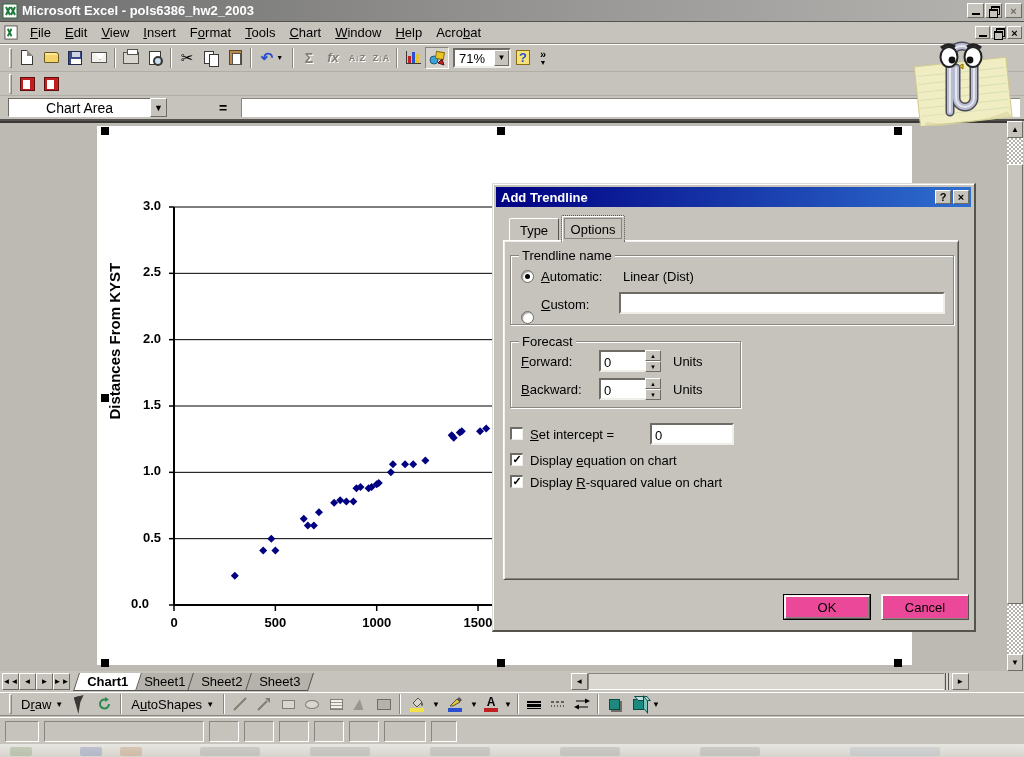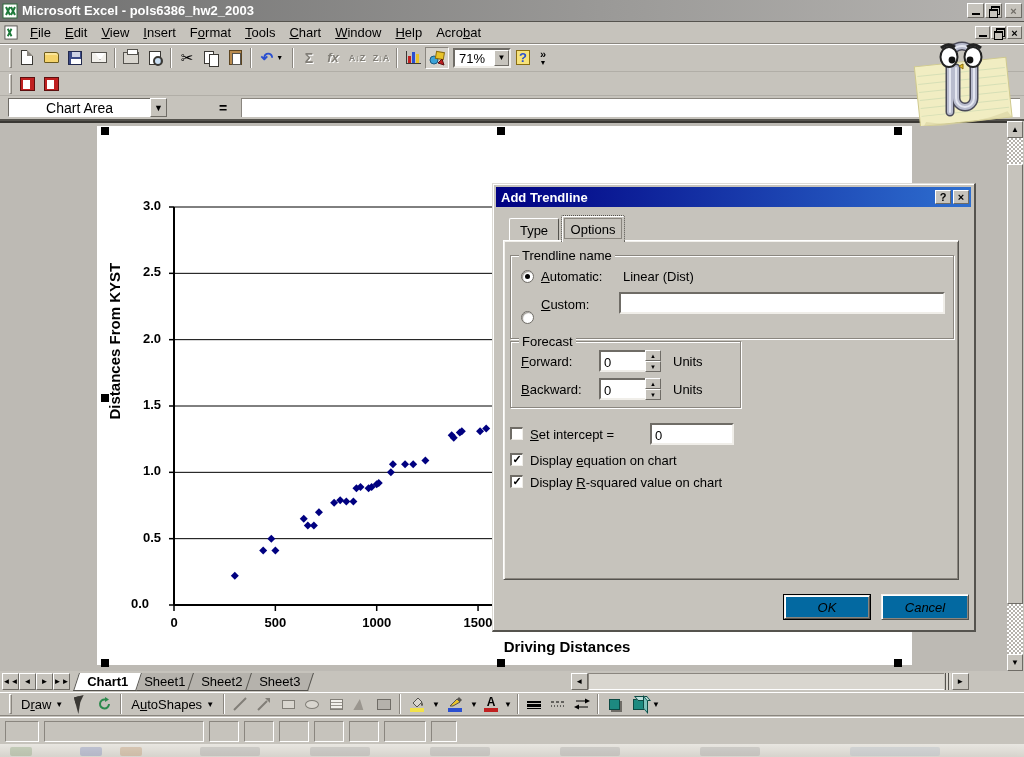--- a/index.html
+++ b/index.html
@@ -1,21 +1,21 @@
 <!DOCTYPE html>
 <html><head>
 <meta charset="utf-8">
 <style>
   * { margin:0; padding:0; box-sizing:border-box; }
   html,body { width:1024px; height:757px; overflow:hidden; }
   body { font-family:"Liberation Sans", sans-serif; font-size:13px; color:#000; background:#c6c3bc; }
   #screen { position:absolute; inset:0; width:1024px; height:757px; background:#c6c3bc; }
 
   .abs { position:absolute; }
-  .raised { border-top:1px solid #f4f2ee; border-left:1px solid #f4f2ee; border-right:1px solid #55534e; border-bottom:1px solid #55534e; box-shadow:inset 1px 1px 0 #fff, inset -1px -1px 0 #8a867f; background:#0369a1;font-style:italic; }
+  .raised { border-top:1px solid #f4f2ee; border-left:1px solid #f4f2ee; border-right:1px solid #55534e; border-bottom:1px solid #55534e; box-shadow:inset 1px 1px 0 #fff, inset -1px -1px 0 #8a867f; background:#ec4899; }
   .raised-thin { border-top:1px solid #fff; border-left:1px solid #fff; border-right:1px solid #6f6c66; border-bottom:1px solid #6f6c66; background:#c6c3bc; }
   .sunken { border-top:1px solid #8a867f; border-left:1px solid #8a867f; border-right:1px solid #fff; border-bottom:1px solid #fff; }
   .field { background:#fff; border-top:2px solid #6f6c66; border-left:2px solid #6f6c66; border-right:2px solid #f0eee9; border-bottom:2px solid #f0eee9; }
   .disabled { color:#817e77; text-shadow:1px 1px 0 #fff; }
   .vsep { width:2px; border-left:1px solid #8a867f; border-right:1px solid #fff; height:20px; margin:0 3px; }
   .grip { width:3px; height:20px; border-left:1px solid #fff; border-top:1px solid #fff; border-right:1px solid #8a867f; border-bottom:1px solid #8a867f; margin:0 3px; }
   .row { display:flex; align-items:flex-end; }
 
   
   #titlebar { left:0; top:0; width:1024px; height:22px; background:linear-gradient(90deg,#6f6f6f,#9b9a98 60%,#b6b4b1); display:flex; align-items:center; padding:0 2px; border-bottom:1px solid #55534e; }
@@ -284,21 +284,20 @@
     <div id="namedrop" class="raised-thin">
         <span>▼</span>
       </div>
     <span id="eqsign">=</span>
     <div id="formulafield"></div>
   </div>
 
   <div id="workspace" class="abs">
     <div id="chartpage">
       <div id="yaxistitle">Distances From KYST</div>
-      <div id="xaxistitle">Driving Distances</div>
       <svg id="plot-svg" style="position:absolute;left:71px;top:79px;overflow:visible" width="452" height="410" viewBox="0 0 452 410">
           <line x1="1" y1="400" x2="6" y2="400" stroke="#000" stroke-width="1.5"></line>
           <line x1="6" y1="333.6666666666667" x2="452" y2="333.6666666666667" stroke="#000" stroke-width="1"></line>
           <line x1="1" y1="333.6666666666667" x2="6" y2="333.6666666666667" stroke="#000" stroke-width="1.5"></line>
           <line x1="6" y1="267.33333333333337" x2="452" y2="267.33333333333337" stroke="#000" stroke-width="1"></line>
           <line x1="1" y1="267.33333333333337" x2="6" y2="267.33333333333337" stroke="#000" stroke-width="1.5"></line>
           <line x1="6" y1="201" x2="452" y2="201" stroke="#000" stroke-width="1"></line>
           <line x1="1" y1="201" x2="6" y2="201" stroke="#000" stroke-width="1.5"></line>
           <line x1="6" y1="134.66666666666669" x2="452" y2="134.66666666666669" stroke="#000" stroke-width="1"></line>
           <line x1="1" y1="134.66666666666669" x2="6" y2="134.66666666666669" stroke="#000" stroke-width="1.5"></line>
@@ -382,21 +381,21 @@
 
     <div class="tab" style="left:16px;width:50px">
         <span>Type</span>
       </div>
     <div class="tab sel" style="left:68px;width:64px">
         <span>Options</span>
       </div>
 
     <div id="tabpage">
 
-      <div class="groupbox" style="left:6px;top:14px;width:444px;height:84px">
+      <div class="groupbox" style="left:6px;top:14px;width:444px;height:70px">
         <span class="grouplabel">Trendline name</span>
         <div class="radio on abs" style="left:10px;top:14px"></div>
         <span class="dlglabel abs" style="left:30px;top:13px"><u>A</u>utomatic:</span>
         <span class="dlglabel abs" style="left:112px;top:13px">Linear (Dist)</span>
         <div class="radio abs" style="left:10px;top:42px"></div>
         <span class="dlglabel abs" style="left:30px;top:41px"><u>C</u>ustom:</span>
         <input class="field abs" style="left: 108px; top: 36px; width: 326px; height: 22px; font-size: 13px; padding: 0px 3px; outline: none;" value="">
       </div>
 
       <div class="groupbox" style="left:6px;top:100px;width:231px;height:67px">

